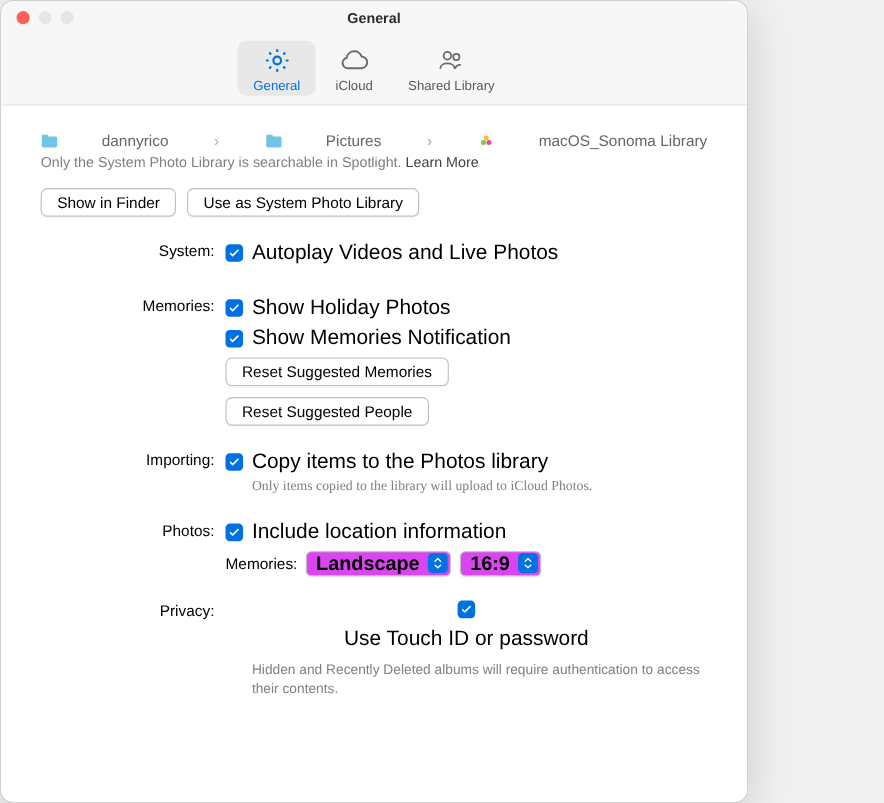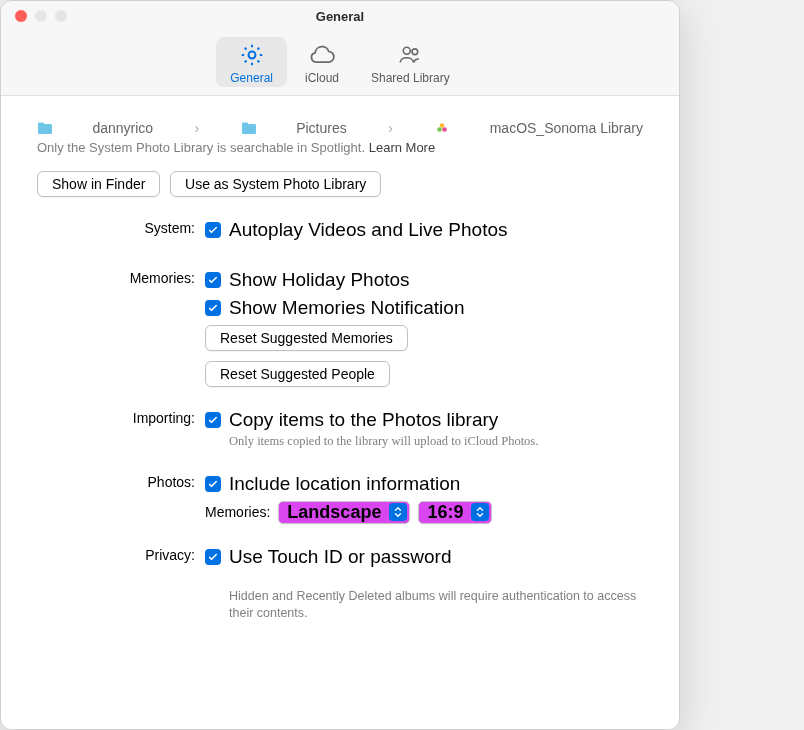--- a/index.html
+++ b/index.html
@@ -410,21 +410,21 @@
             </div>
           </div>
         </div>
       </div>
     </div>
 
     <div class="section">
       <div class="row">
         <div class="label-col">Privacy:</div>
         <div class="value-col">
-          <div class="checkbox-row" style="margin-bottom:20px;">
+          <div class="checkbox-row" style="margin-bottom:9px;flex-direction:column;">
             <div class="checkbox">
               <svg viewBox="0 0 12 12">
                   <path d="M2 6.5l2.2 2.3L10 3" stroke="#fff" stroke-width="1.8" fill="none" stroke-linecap="round" stroke-linejoin="round"></path>
                 </svg>
             </div>
             <span class="checkbox-label">Use Touch ID or password</span>
           </div>
           <div class="desc" style="margin-left:24px; max-width:480px;">Hidden and Recently Deleted albums will require authentication to access their contents.</div>
         </div>
       </div>

